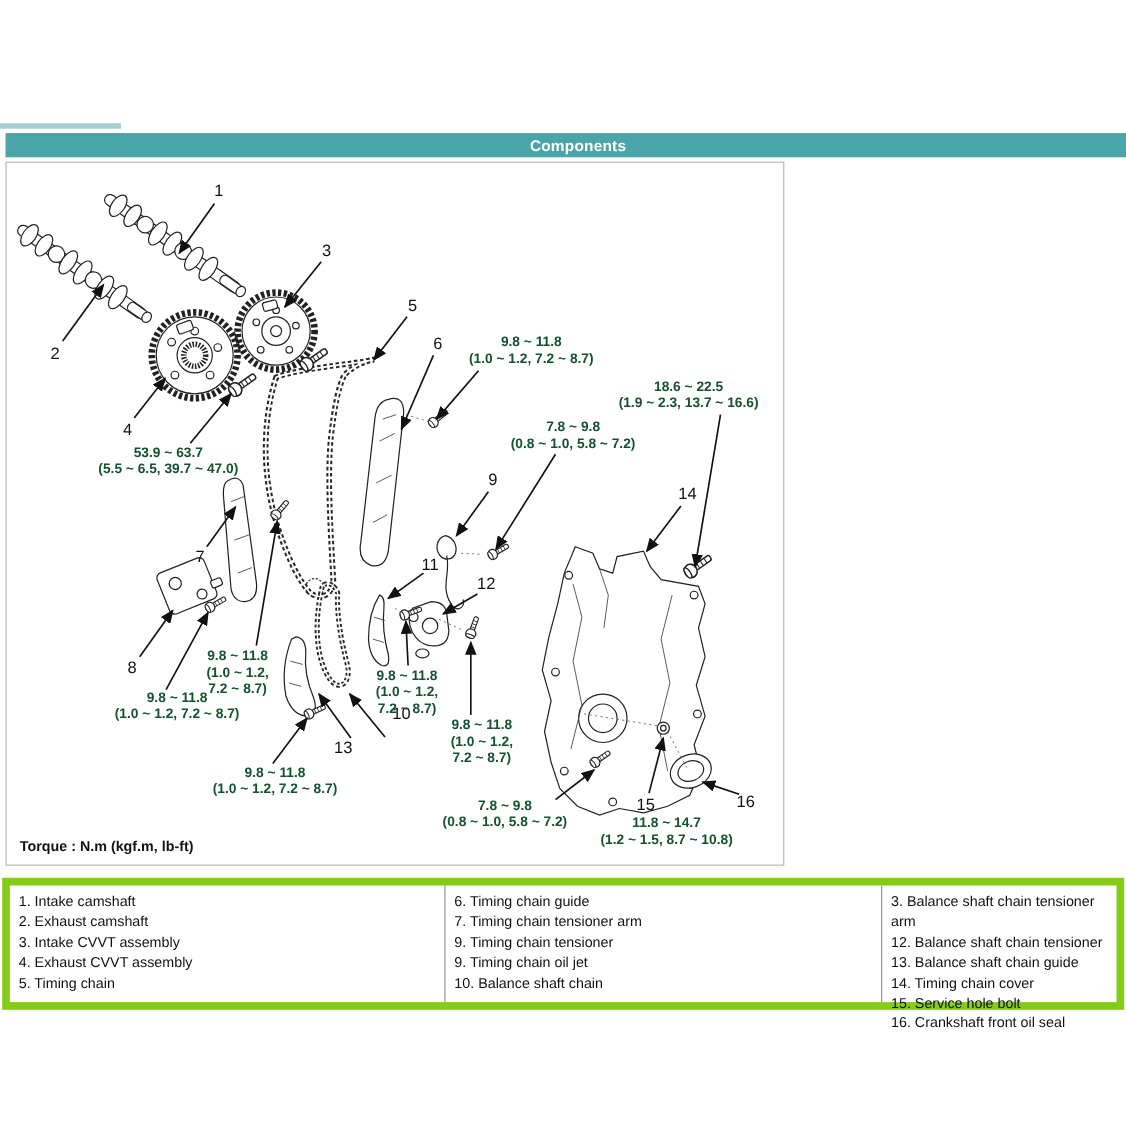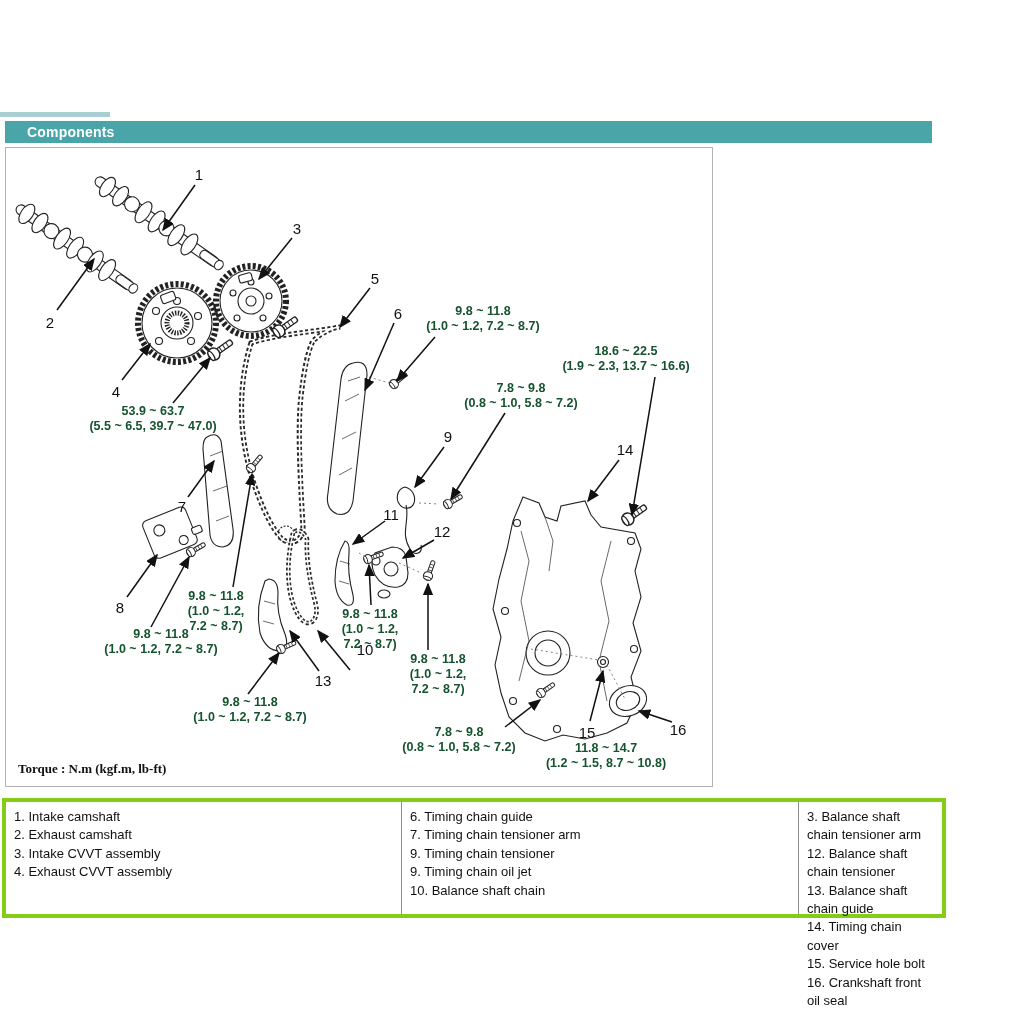--- a/index.html
+++ b/index.html
@@ -1,28 +1,28 @@
 <!DOCTYPE html>
 <html><head>
 <meta charset="utf-8">
 <style>
   html,body{margin:0;padding:0;background:#ffffff;}
   .page{position:relative;width:1024px;height:1024px;background:#fff;overflow:hidden;
         font-family:"Liberation Sans",sans-serif;color:#111;}
   .top-fragment{position:absolute;left:0;top:112px;width:110px;height:5px;background:#aacfd2;}
-  .header-bar{position:absolute;left:5px;top:121px;width:927px;height:22px;display:flex;align-items:center;}
+  .header-bar{position:absolute;left:5px;top:121px;width:1019px;height:22px;display:flex;align-items:center;justify-content:center;}
   .header-bar span{font-size:14px;font-weight:bold;padding-left:22px;letter-spacing:.2px;}
   .diagram-box{position:absolute;left:5px;top:147px;width:706px;height:638px;border:1px solid #b3b3b3;background:#fff;}
   .diagram-box svg{position:absolute;left:0;top:0;width:100%;height:100%;}
   #label-layer{position:absolute;left:0;top:0;width:100%;height:100%;}
   .callout-num{position:absolute;transform:translate(-50%,-50%);font-size:15px;color:#111;white-space:nowrap;}
   .torque-label{position:absolute;transform:translateX(-50%);font-size:12.5px;font-weight:bold;
                 text-align:center;line-height:1.2;white-space:nowrap;color:#14532d;}
-  .torque-note{position:absolute;left:12px;bottom:9px;font-size:13px;font-weight:bold;font-family:Liberation Serif, serif;}
-  .legend{position:absolute;left:2px;top:798px;width:944px;height:120px;border:4px solid #84cc16;
+  .torque-note{position:absolute;left:12px;bottom:9px;font-size:13px;font-weight:bold;}
+  .legend{position:absolute;left:2px;top:798px;width:1020px;height:120px;border:7px solid #84cc16;
           display:flex;background:#fff;box-sizing:border-box;}
   .legend-col{box-sizing:border-box;padding:6px 8px;height:100%;}
   .legend-col:nth-child(1){width:396px;border-right:1px solid #8c8c8c;}
   .legend-col:nth-child(2){width:397px;border-right:1px solid #8c8c8c;}
   .legend-col:nth-child(3){flex:1;}
   .legend-item{font-size:13px;line-height:18.4px;color:#111;}
   .art{stroke:#222;stroke-width:1.1;fill:#fff;}
   .artline{stroke:#222;stroke-width:1.1;fill:none;}
   .thin{stroke:#444;stroke-width:.8;fill:none;}
   .dotted{stroke:#777;stroke-width:.9;fill:none;stroke-dasharray:2 3;}
@@ -236,21 +236,21 @@
         <div class="callout-num" style="left: 291px; top: 80px;">3</div>
         <div class="callout-num" style="left: 110px; top: 243px;">4</div>
         <div class="callout-num" style="left: 369px; top: 130px;">5</div>
         <div class="callout-num" style="left: 392px; top: 165px;">6</div>
         <div class="callout-num" style="left: 176px; top: 358px;">7</div>
         <div class="callout-num" style="left: 114px; top: 459px;">8</div>
         <div class="callout-num" style="left: 442px; top: 288px;">9</div>
         <div class="callout-num" style="left: 347px; top: 501px; margin-left: 12px;">10</div>
         <div class="callout-num" style="left: 385px; top: 366px;">11</div>
         <div class="callout-num" style="left: 436px; top: 383px;">12</div>
-        <div class="callout-num" style="left: 317px; top: 532px;">13</div>
+        <div class="callout-num" style="left: 306px; top: 532px;">13</div>
         <div class="callout-num" style="left: 619px; top: 301px;">14</div>
         <div class="callout-num" style="left: 581px; top: 584px; text-align: right;">15</div>
         <div class="callout-num" style="left: 672px; top: 581px;">16</div>
         <div class="torque-label" style="left: 147px; top: 256px;">
           <div>53.9 ~ 63.7</div>
           <div>(5.5 ~ 6.5, 39.7 ~ 47.0)</div>
         </div>
         <div class="torque-label" style="left: 477px; top: 156px;">
           <div>9.8 ~ 11.8</div>
           <div>(1.0 ~ 1.2, 7.2 ~ 8.7)</div>
@@ -298,20 +298,21 @@
 
     <div class="torque-note">Torque : N.m (kgf.m, lb-ft)</div>
   </div>
 
   <div class="legend" id="legend">
       <div class="legend-col">
         <div class="legend-item">1. Intake camshaft</div>
         <div class="legend-item">2. Exhaust camshaft</div>
         <div class="legend-item">3. Intake CVVT assembly</div>
         <div class="legend-item">4. Exhaust CVVT assembly</div>
+        <div class="legend-item">5. Timing chain</div>
       </div>
       <div class="legend-col">
         <div class="legend-item">6. Timing chain guide</div>
         <div class="legend-item">7. Timing chain tensioner arm</div>
         <div class="legend-item">9. Timing chain tensioner</div>
         <div class="legend-item">9. Timing chain oil jet</div>
         <div class="legend-item">10. Balance shaft chain</div>
       </div>
       <div class="legend-col">
         <div class="legend-item">3. Balance shaft chain tensioner arm</div>

